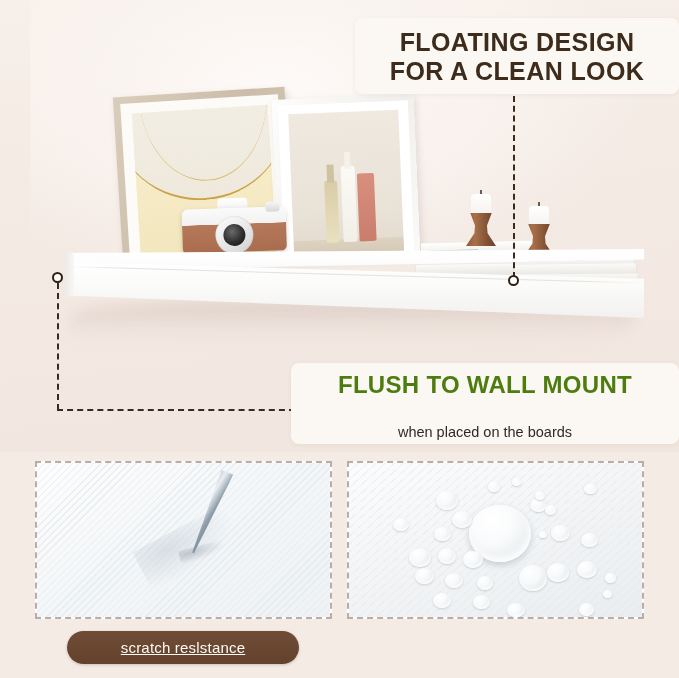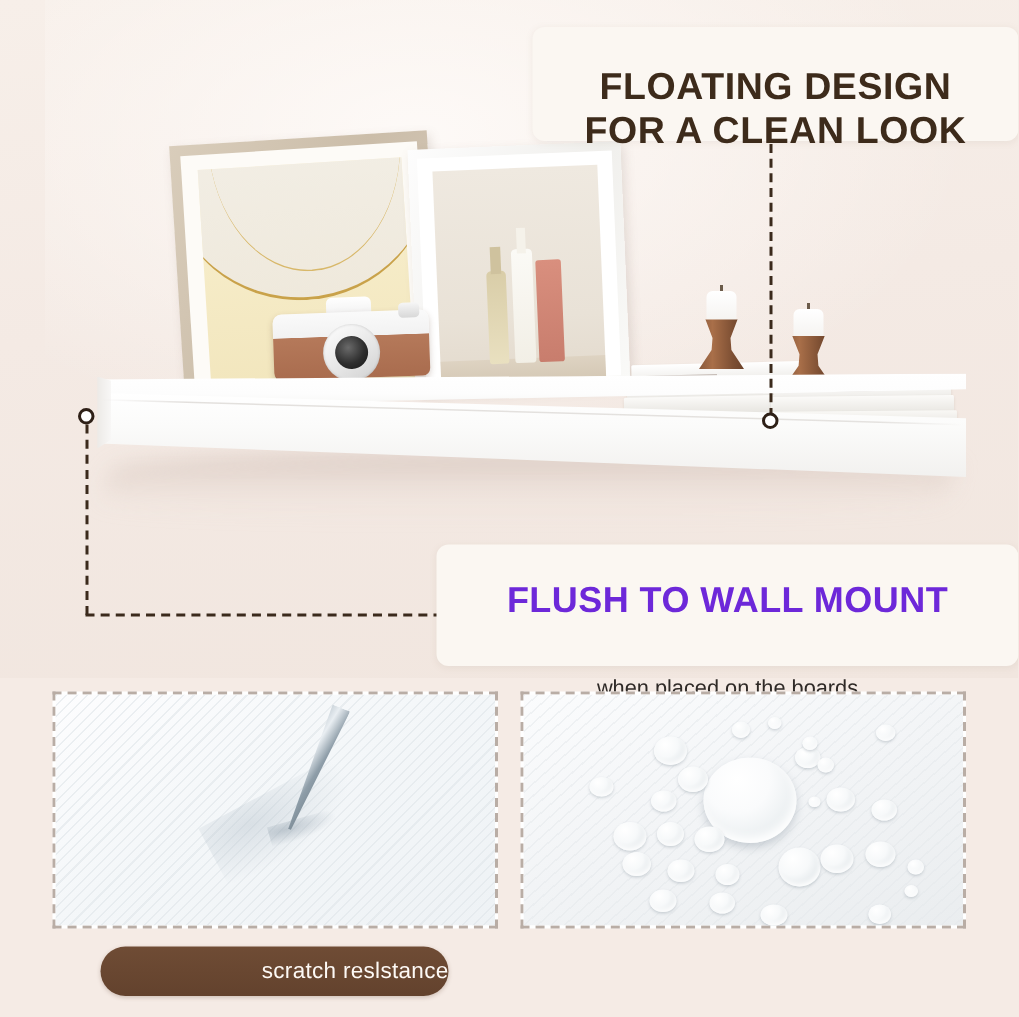--- a/index.html
+++ b/index.html
@@ -265,38 +265,38 @@
     border-radius: 8px;
     box-shadow: 0 1px 5px rgba(150,125,110,.10);
   }
   #panel-top {
     left: 355px; top: 18px;
     width: 324px; height: 76px;
     padding: 10px 0 0 0;
     box-sizing: border-box;
   }
   #panel-top .h1 {
-    margin: 16px;
+    margin: 0;
     color: #3d2b1b;
     font-size: 25px;
     font-weight: bold;
     letter-spacing: 0.4px;
     line-height: 1.17;
     text-align: center;
     padding: 0 16px;
   }
   #panel-bottom {
     left: 291px; top: 363px;
     width: 388px; height: 81px;
     box-sizing: border-box;
     padding: 9px 14px 0 14px;
   }
   #panel-bottom .h2 {
-    margin: 16px;
-    color: #6d28d9;
+    margin: 0;
+    color: #4d7c0f;
     font-size: 24px;
     font-weight: bold;
     letter-spacing: 0.3px;
     line-height: 1.1;
     text-align: center;
   }
   #panel-bottom .sub {
     margin: 5px 0 0 0;
     color: #2f2a27;
     font-size: 14.5px;
@@ -370,23 +370,24 @@
   .badge {
     position: absolute;
     top: 631px;
     height: 33px;
     border-radius: 17px;
     background: linear-gradient(180deg,#6f4c35 0%,#63422d 100%);
     color: #fdf9f5;
     font-size: 15px;
     display: flex;
     align-items: center;
-    justify-content: flex-end;
+    justify-content: center;
     letter-spacing: .2px;
     box-shadow: 0 1px 3px rgba(90,60,40,.25);
+    text-decoration: underline;
   }
   #badge-left { left: 67px; width: 232px; }
   #badge-right { left: 390px; width: 211px; }
 </style>
 </head>
 <body>
 
 <div id="stage">
 
   <div id="hero">

